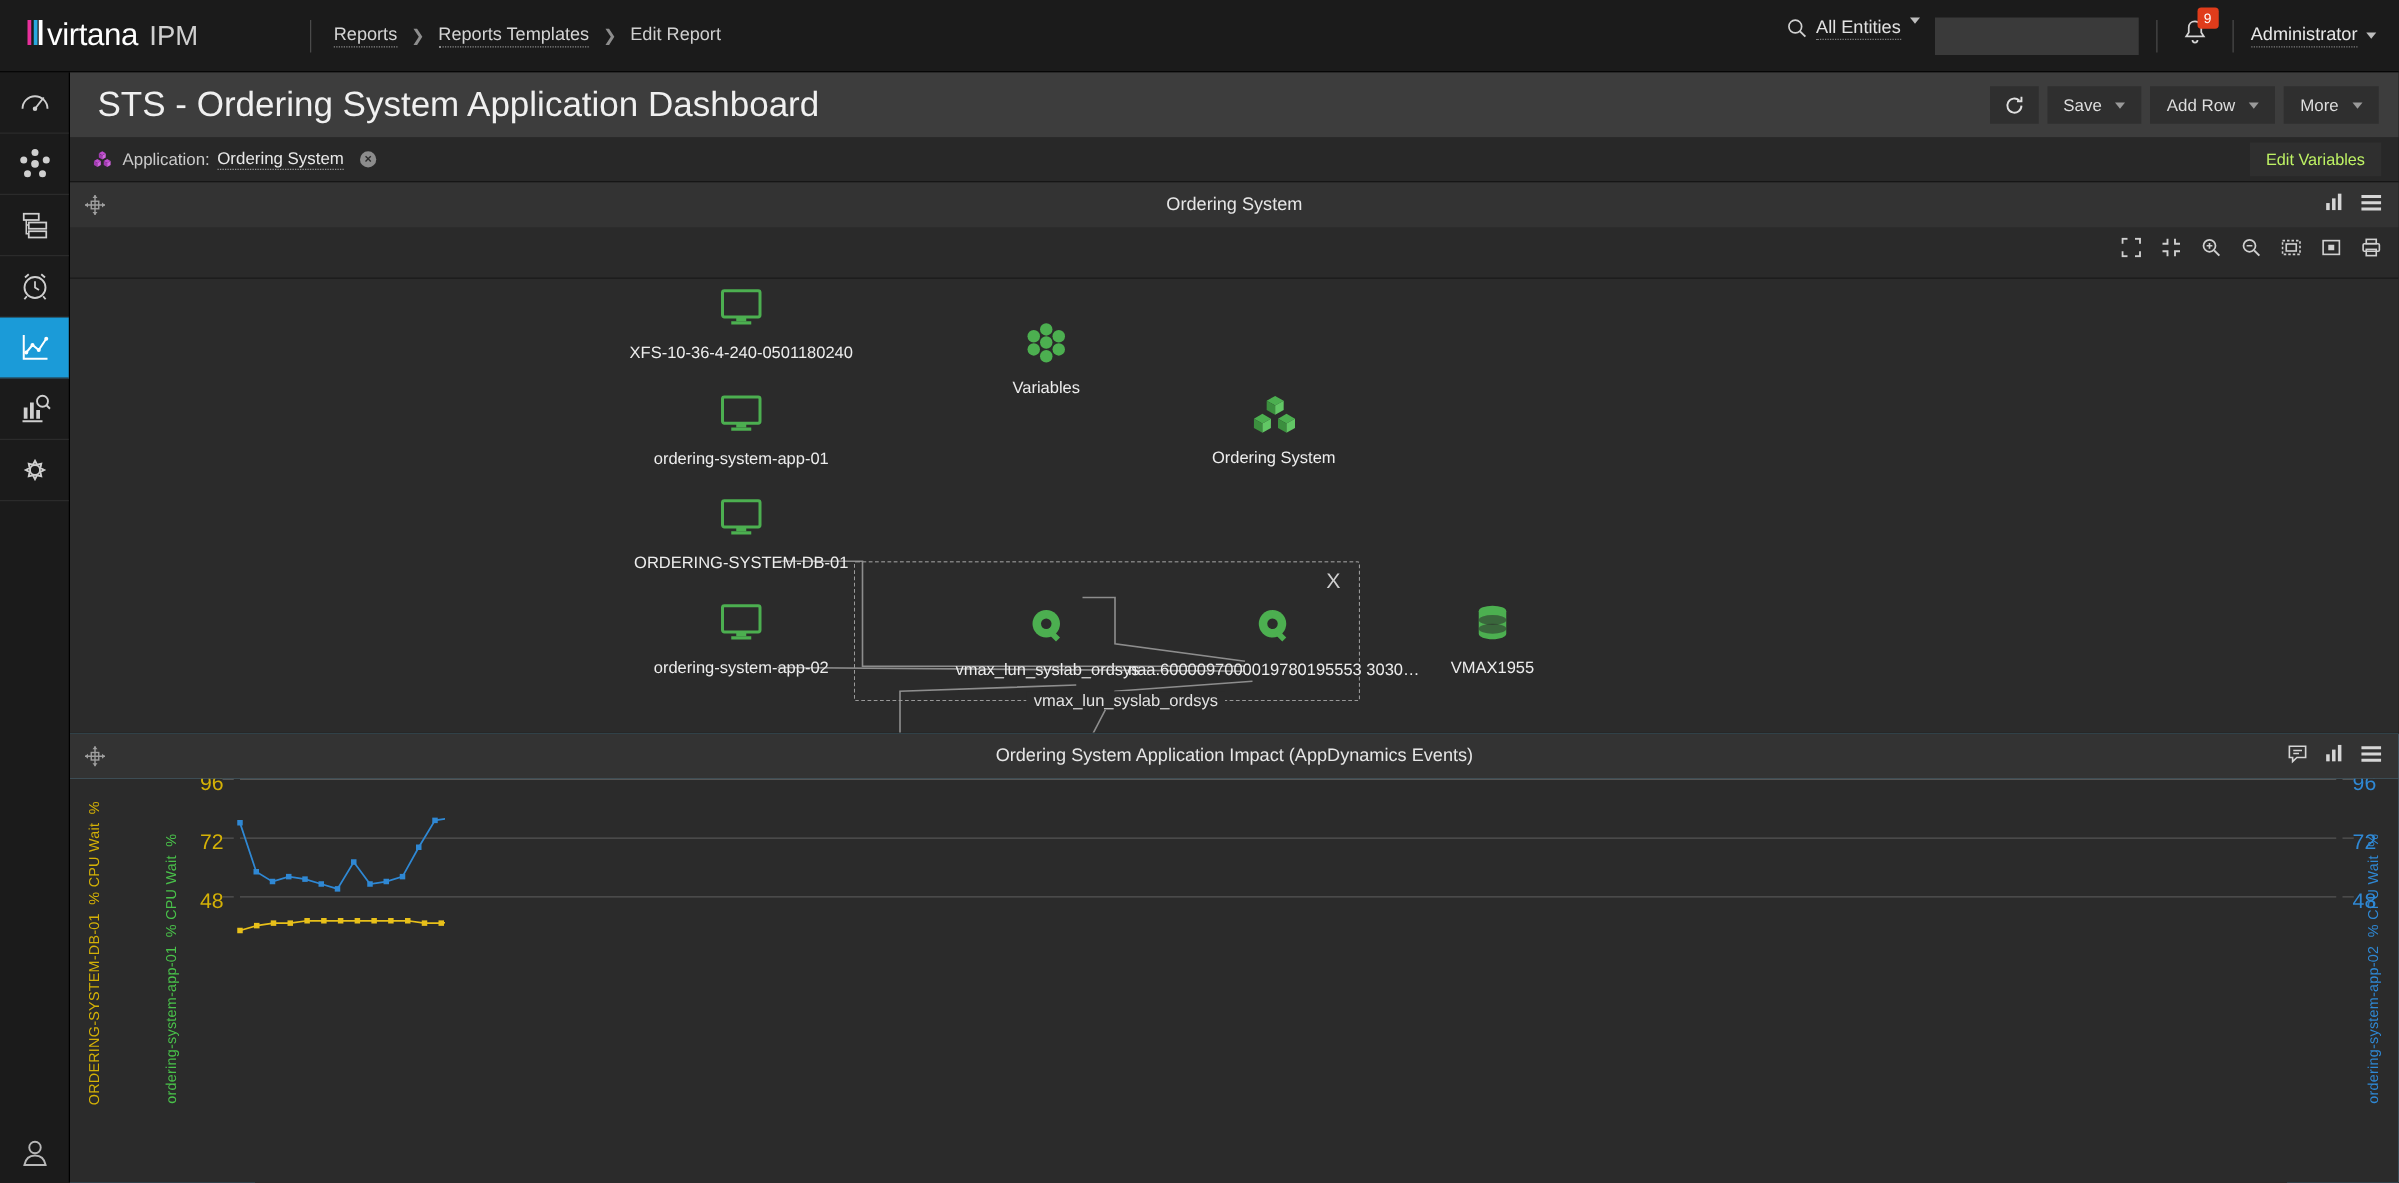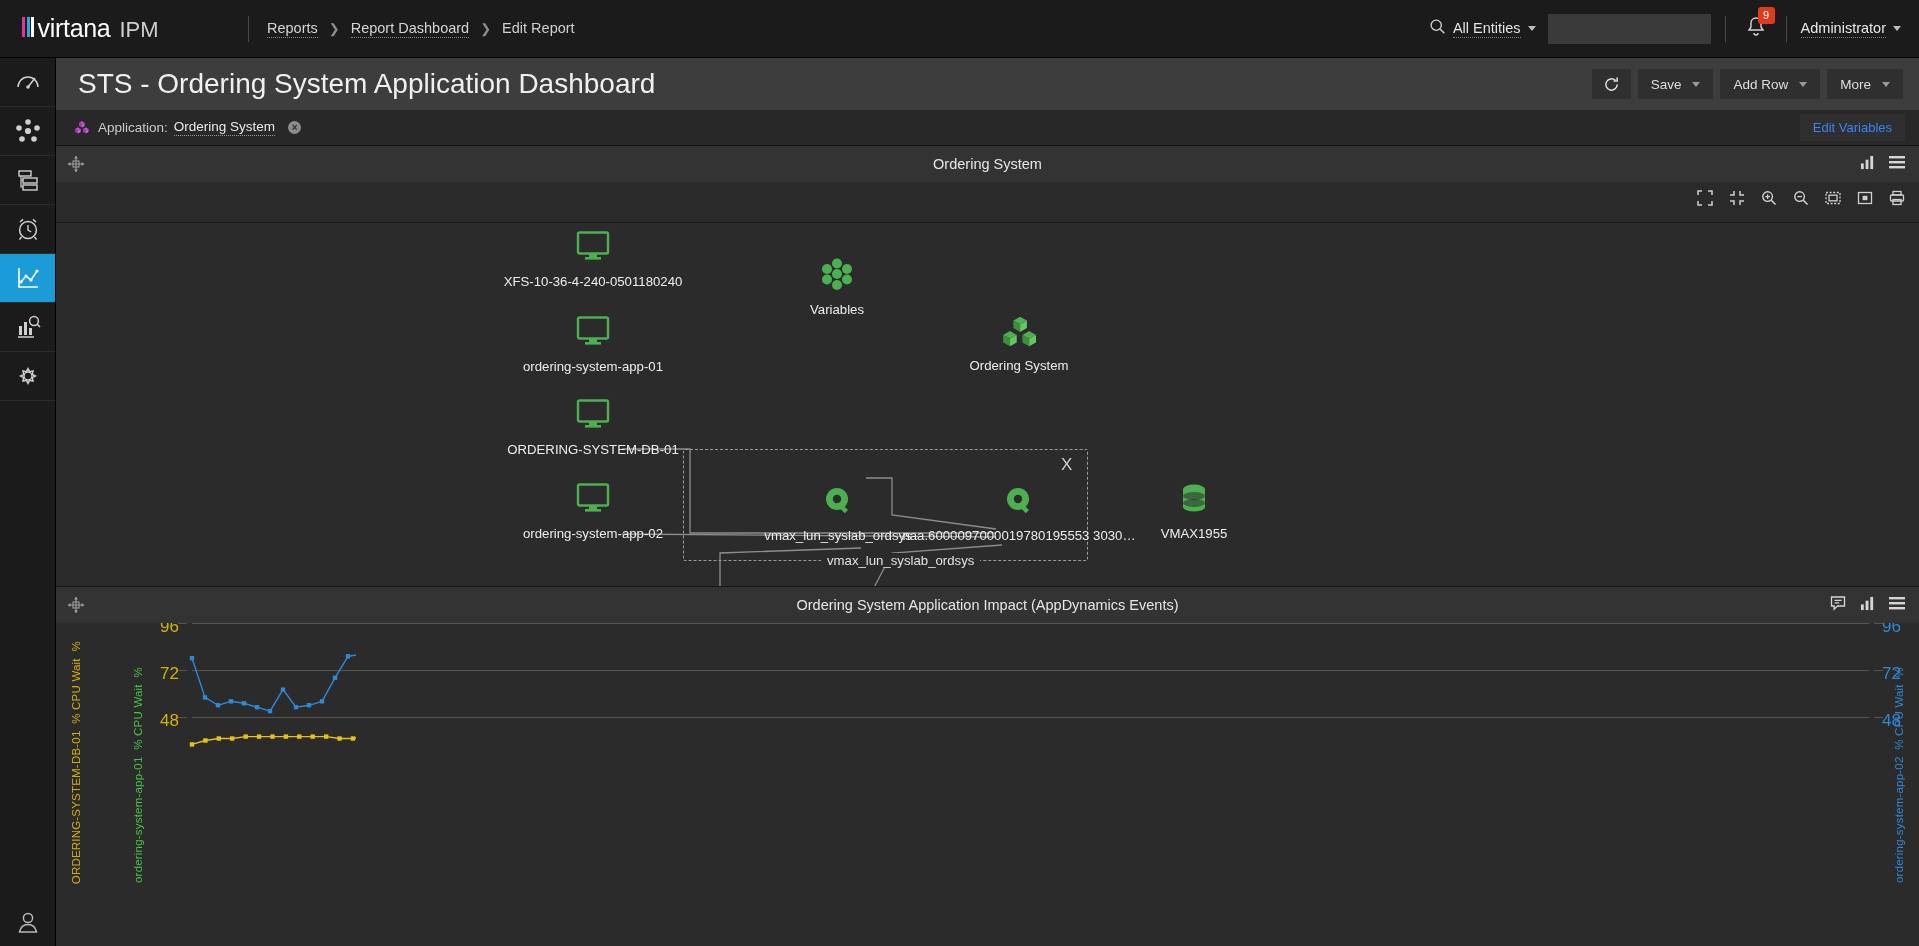--- a/index.html
+++ b/index.html
@@ -26,21 +26,21 @@
   .logo-name { font-size: 25px; color: #fff; letter-spacing: -0.3px; }
   .logo-sub { font-size: 22px; color: #cfcfcf; margin-left: 9px; font-weight: 400; }
   .vdiv { width: 1px; height: 26px; background: #4a4a4a; margin: 0 18px; }
 
   .crumbs { display: flex; align-items: center; font-size: 14.5px; }
   .crumb { color: #d5d5d5; text-decoration: none; border-bottom: 1px dotted #8a8a8a; padding-bottom: 1px; }
   .crumb.active { color: #cfcfcf; border-bottom: none; }
   .crumb-sep { color: #8d8d8d; margin: 0 11px; font-size: 13px; }
 
   .topbar-right { margin-left: auto; display: flex; align-items: center; padding-right: 18px; }
-  .search-area { display: flex; align-items: center; }
+  .search-area { display: flex; align-items: flex-start; }
   .search-icon { margin-right: 7px; }
   .entities-sel { font-size: 14.5px; color: #e2e2e2; border-bottom: 1px dotted #7e7e7e; padding-bottom: 1px; }
   .caret { display: inline-block; width: 0; height: 0; border-left: 4.5px solid transparent;
            border-right: 4.5px solid transparent; border-top: 5px solid #bdbdbd; margin-left: 7px;
            vertical-align: middle; }
   .search-box { width: 163px; height: 30px; background: #3a3a3a; border: none; margin-left: 12px; }
   .tdiv { width: 1px; height: 26px; background: #4a4a4a; margin: 0 14px; }
   .bell-wrap { position: relative; padding: 0 6px; }
   .badge {
     position: absolute; top: -9px; right: -3px; background: #e03c1b; color: #fff;
@@ -92,21 +92,21 @@
     padding: 0 14px 0 18px; flex: 0 0 36px; border-bottom: 1px solid #111;
   }
   .var-item { display: flex; align-items: center; font-size: 13.5px; }
   .var-label { color: #cbcbcb; margin: 0 6px 0 8px; }
   .var-value { color: #e9e9e9; border-bottom: 1px dotted #9a9a9a; padding-bottom: 1px; }
   .var-clear { margin-left: 13px; width: 13px; height: 13px; border-radius: 50%;
     background: #8c8c8c; color: #2b2b2b; font-size: 10px; line-height: 13px;
     text-align: center; font-weight: bold; }
   .editvars {
     margin-left: auto; height: 27px; background: #2f2f2f; display: flex;
-    align-items: center; padding: 0 13px; font-size: 13px; color: #3b82f6; text-align: right;
+    align-items: center; padding: 0 13px; font-size: 13px; color: #bef264; text-align: right;
   }
 
   
   .widget { background: #2a2a2a; border-bottom: 1px solid #151515; }
   .widget-head {
     height: 36px; display: flex; align-items: center; padding: 0 14px 0 10px;
     background: #333333; position: relative;
   }
   .drag-handle { width: 20px; height: 20px; opacity: .72; }
   .widget-title {
@@ -153,21 +153,21 @@
           <i></i>
           <i></i>
         </span>
       <span class="logo-name">virtana</span>
       <span class="logo-sub">IPM</span>
     </div>
     <div class="vdiv"></div>
     <div class="crumbs">
       <span class="crumb">Reports</span>
       <span class="crumb-sep">❯</span>
-      <span class="crumb">Report Dashboard</span>
+      <span class="crumb">Reports Templates</span>
       <span class="crumb-sep">❯</span>
       <span class="crumb active">Edit Report</span>
     </div>
 
     <div class="topbar-right">
       <div class="search-area">
         <span class="search-icon">
           <svg width="17" height="17" viewBox="0 0 20 20">
               <circle cx="8.5" cy="8.5" r="6" fill="none" stroke="#d0d0d0" stroke-width="1.6"></circle>
               <line x1="13" y1="13" x2="18" y2="18" stroke="#d0d0d0" stroke-width="1.8"></line>

